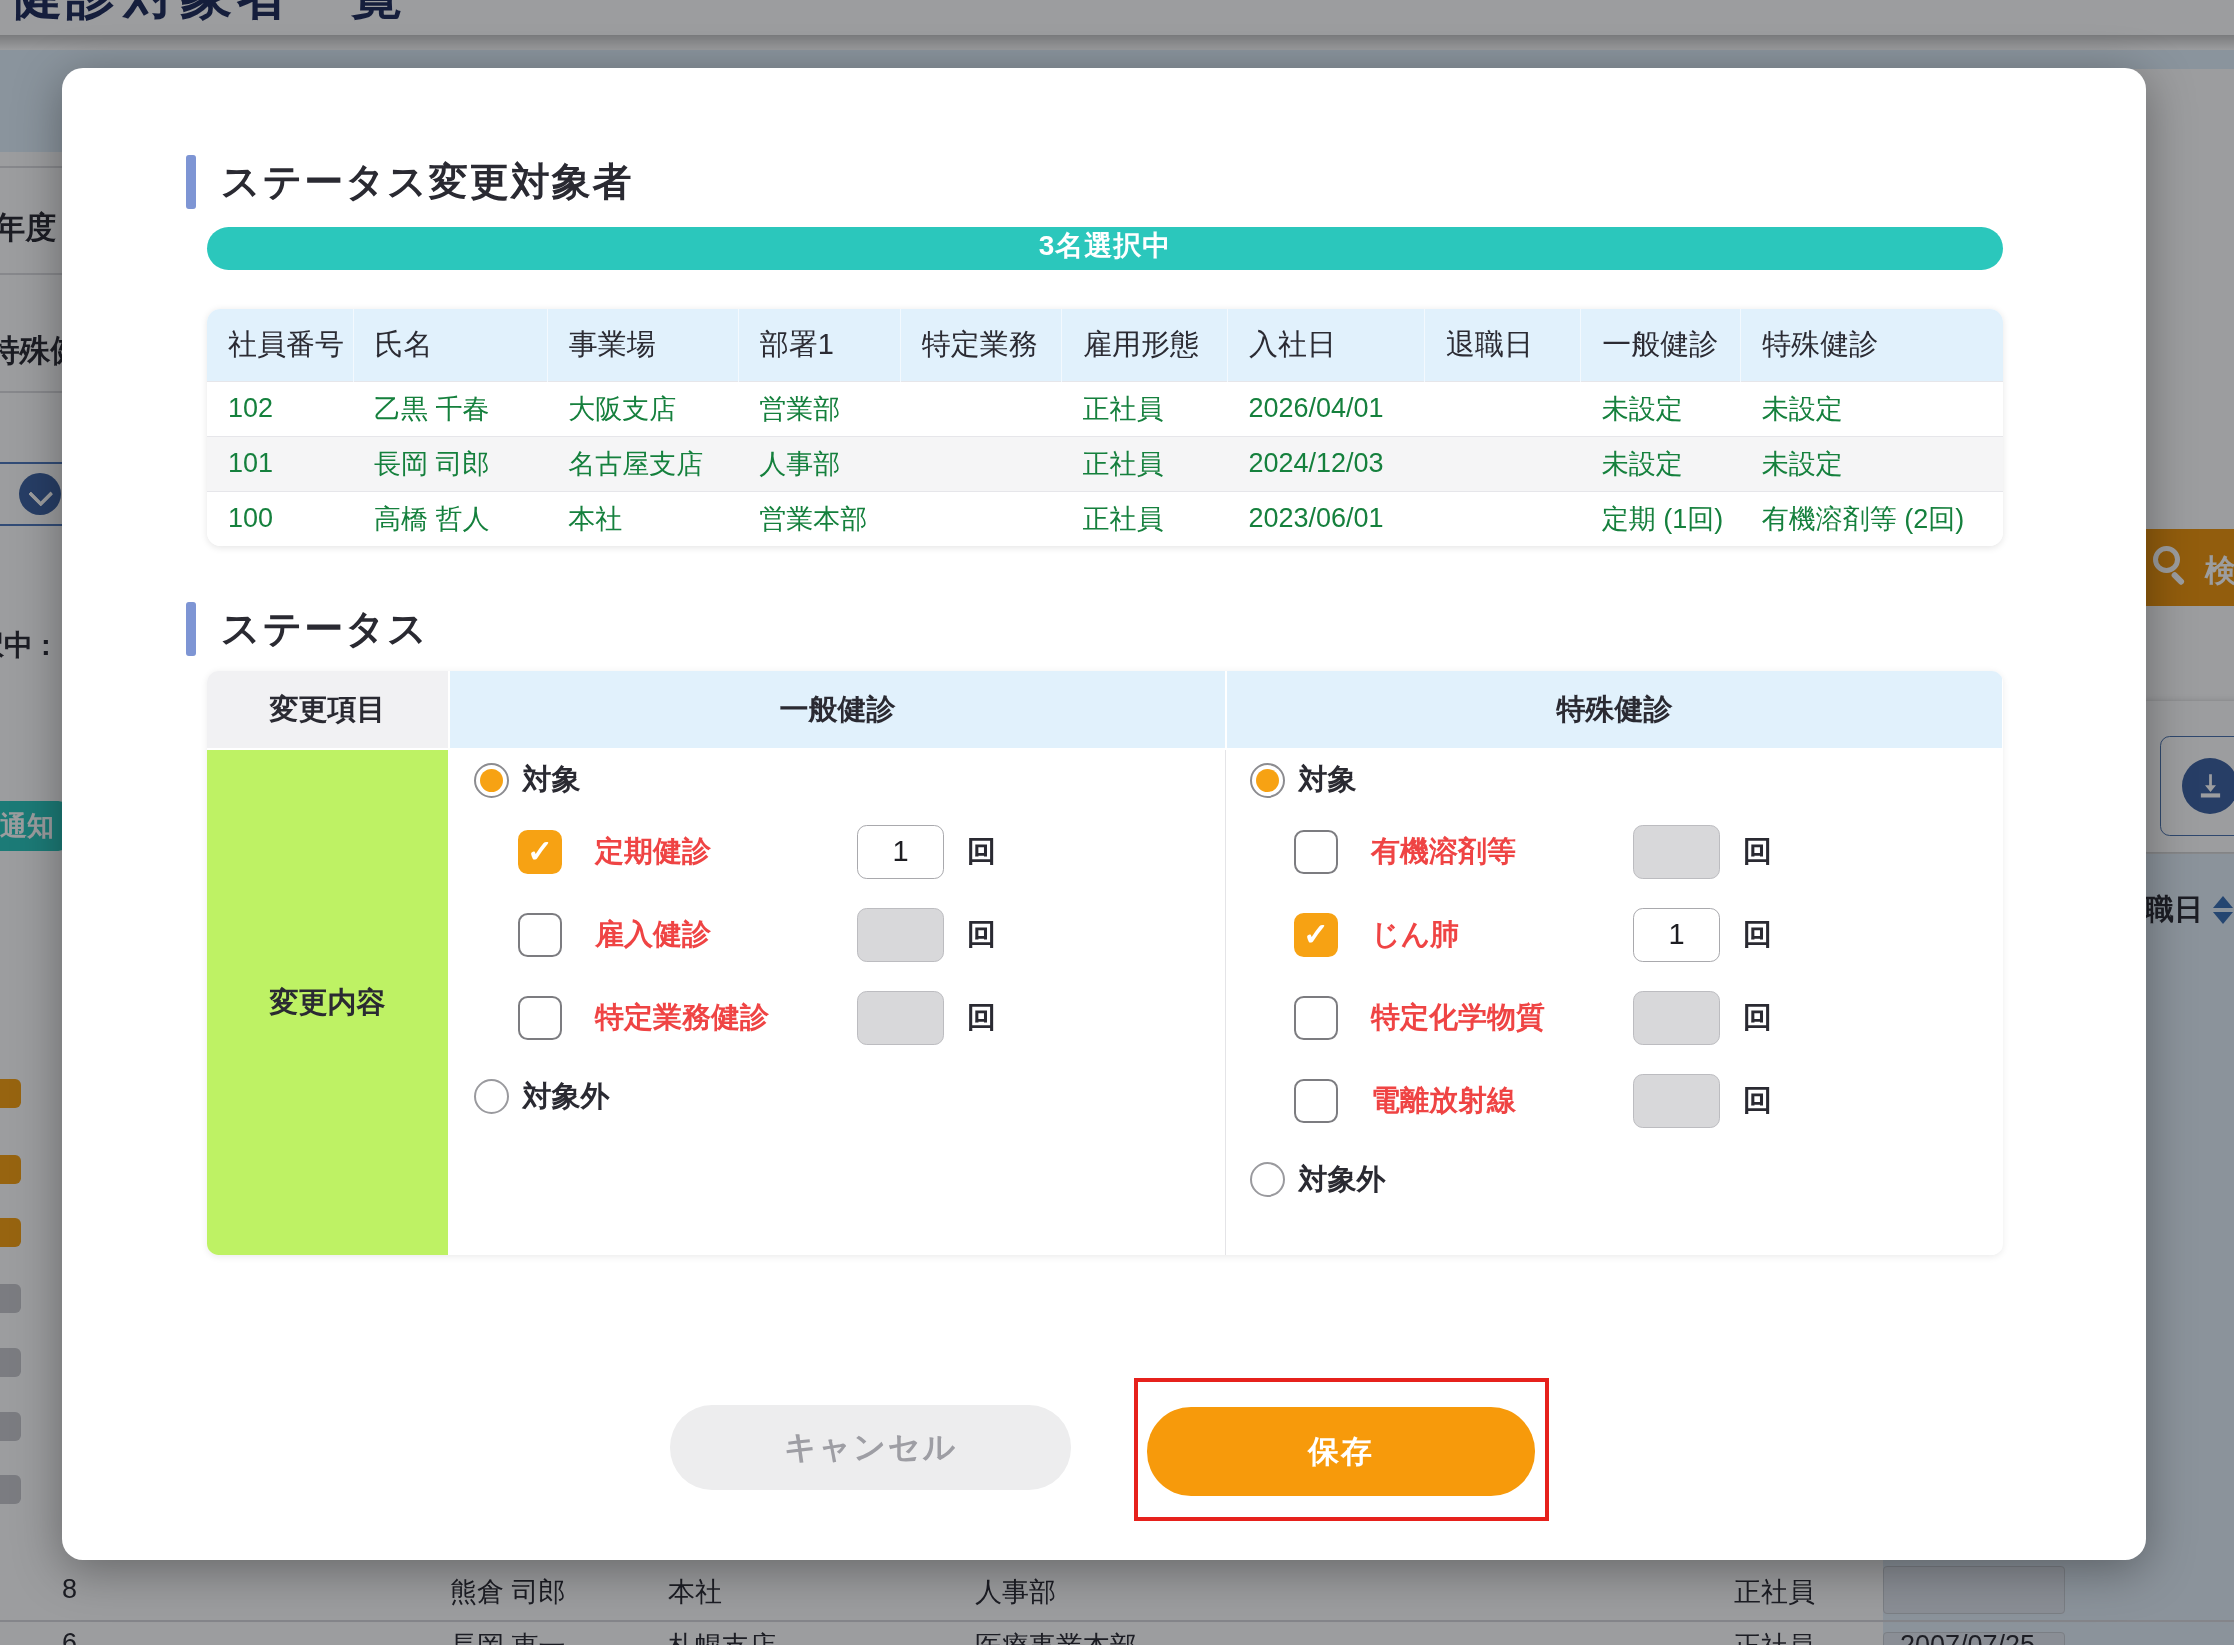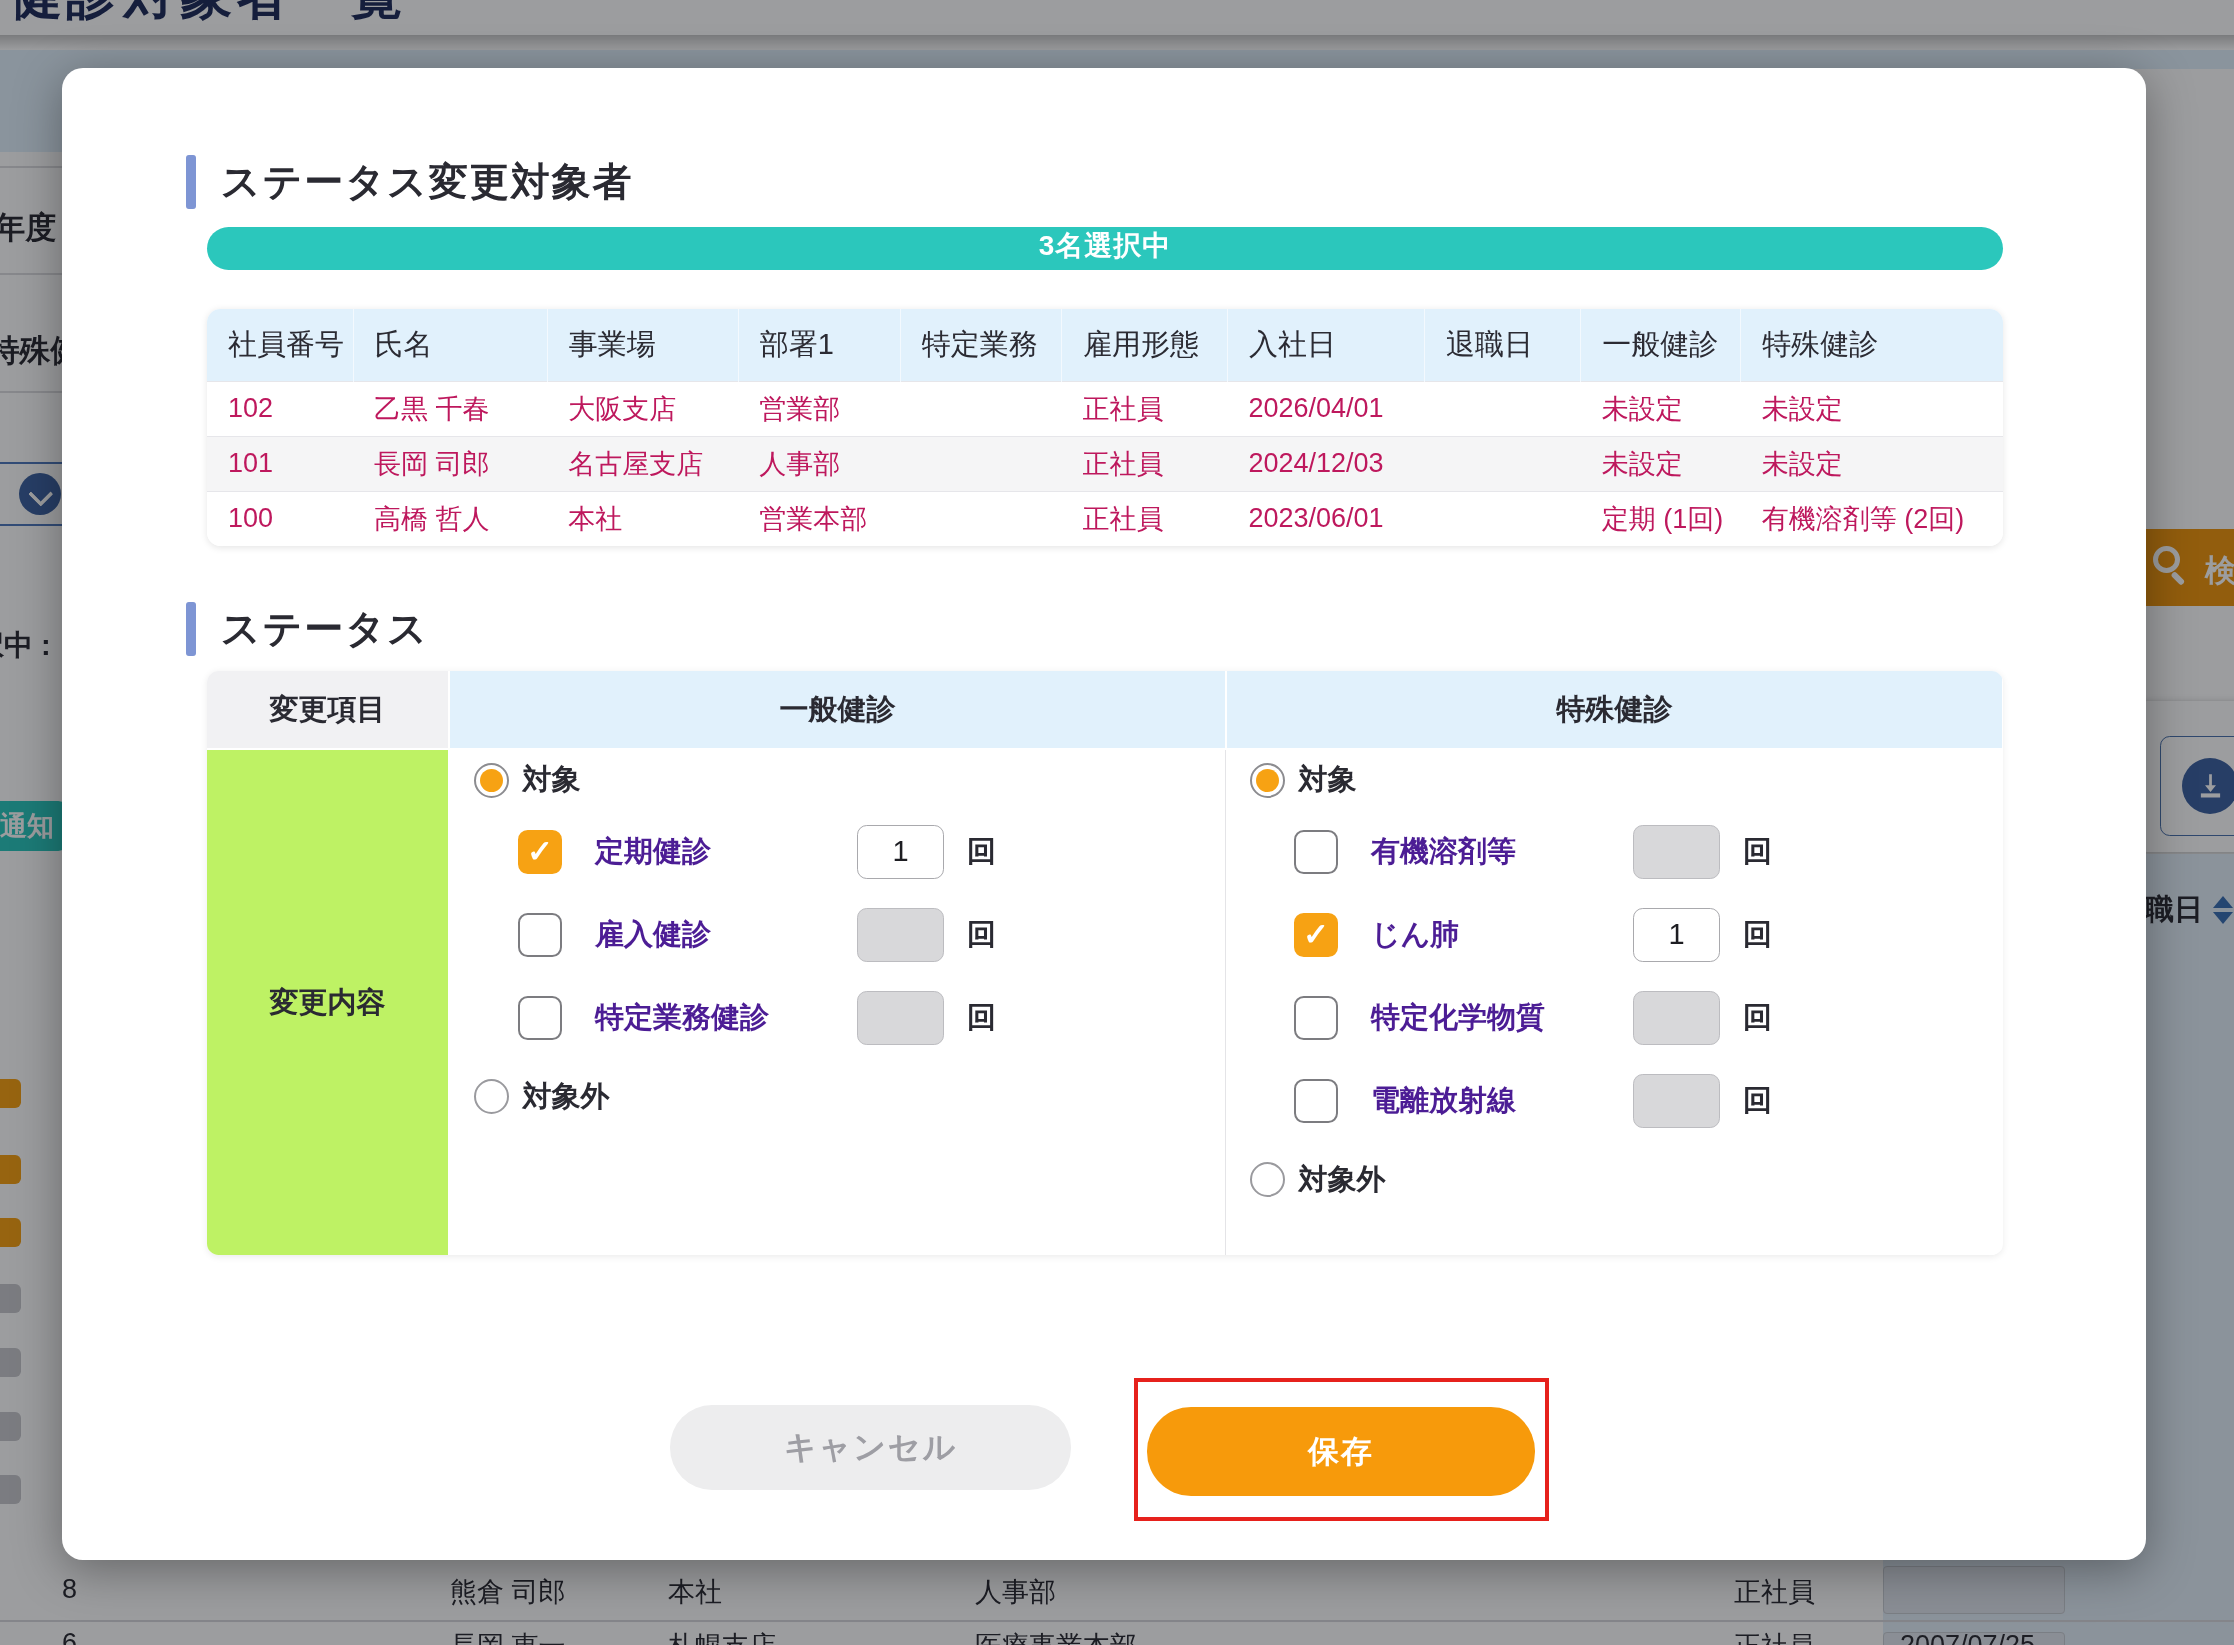--- a/index.html
+++ b/index.html
@@ -46,42 +46,42 @@
   .sec-title .accent { width:9.7px; height:54px; background:#7e95d4; border-radius:2.9px; }
   .sec-title h2 { margin-left:25px; font-size:39px; font-weight:700; color:#2a2a32; letter-spacing:1.9px; }
   .t1 { top:87px; } .t2 { top:534px; }
 
   .pill { position:absolute; left:145px; top:159px; width:1796px; height:43px; border-radius:25px; background:#2bc7bc; color:#fff; display:flex; align-items:flex-start; justify-content:center; font-size:28px; font-weight:700; letter-spacing:1px; }
 
   .members-wrap { position:absolute; left:145px; top:241px; width:1796px; border-radius:13.5px; overflow:hidden; box-shadow:0 1.9px 7.7px rgba(0,0,0,.10); }
   table.members { width:1796px; border-collapse:collapse; table-layout:fixed; }
   table.members th { background:#e1f1fc; height:72px; text-align:left; padding-left:21px; font-size:29px; font-weight:400; color:#2b2b33; border-left:1.9px solid #f3f9fe; }
   table.members th:first-child { border-left:none; }
-  table.members td { height:55px; padding-left:21px; font-size:27px; color:#be185d; border-top:1px solid #e6e6ea; background:#fff; white-space:nowrap; overflow:hidden; }
+  table.members td { height:55px; padding-left:21px; font-size:27px; color:#15803d; border-top:1px solid #e6e6ea; background:#fff; white-space:nowrap; overflow:hidden; }
   table.members tr.alt td { background:#f5f5f6; }
   td.red { color:#e63c30; }
 
   .status-wrap { position:absolute; left:145px; top:603px; width:1796px; height:584px; border-radius:11.6px; overflow:hidden; box-shadow:0 1.9px 7.7px rgba(0,0,0,.08); }
   .st-header { display:flex; height:77px; }
   .st-h1 { width:241px; background:#f1f1f3; display:flex; align-items:center; justify-content:center; font-size:29px; font-weight:700; color:#2a2a32; }
   .st-h2, .st-h3 { width:777px; background:#e1f1fc; display:flex; align-items:center; justify-content:center; font-size:29px; font-weight:700; color:#2a2a32; border-left:2.9px solid #fff; }
   .st-body { display:flex; height:507px; border-top:2.9px solid #fff; }
   .st-c1 { width:241px; background:#bef264; display:flex; align-items:center; justify-content:center; font-size:29px; font-weight:700; color:#2a2a32; }
   .st-c2, .st-c3 { width:777px; background:#fff; border-left:2.9px solid #fff; position:relative; }
   .st-c3 { border-left:1.9px solid #e4e4e7; }
 
   .target-row { height:60px; display:flex; align-items:center; padding-left:24px; }
   .target-row .rlabel { margin-left:13.5px; font-size:29px; font-weight:600; color:#2a2a32; }
   .radio { width:35px; height:35px; border:2.9px solid #9a9a9e; border-radius:50%; background:#fff; display:flex; align-items:center; justify-content:center; flex:0 0 auto; cursor:pointer; }
   .radio.sel { border-color:#8c8c90; }
   .radio.sel::after { content:''; width:23px; height:23px; border-radius:50%; background:#f7a213; }
   .item-row { height:83px; display:flex; align-items:center; padding-left:68px; }
   .cbx { width:44px; height:44px; border-radius:9.7px; border:2.9px solid #7c7c80; background:#fff; display:flex; align-items:center; justify-content:center; flex:0 0 auto; cursor:pointer; }
   .cbx.on { background:#f7a213; border-color:#f7a213; color:#fff; font-size:31px; font-weight:700; }
-  .ilabel { margin-left:33px; width:262px; font-size:29px; font-weight:600; color:#4c1d95; }
+  .ilabel { margin-left:33px; width:262px; font-size:29px; font-weight:600; color:#ef4444; }
   input.cnt { width:87px; height:54px; border:1.9px solid #a9a9ad; border-radius:9.7px; background:#fff; font-size:29px; text-align:center; color:#1d1d22; font-family:"Liberation Sans", sans-serif; }
   input.cnt:disabled { background:#d8d8da; border-color:#bcbcc0; }
   .unit { margin-left:23px; font-size:29px; font-weight:700; color:#2a2a32; }
   .mt8 { margin-top:7.7px; }
 
   .btn-cancel { position:absolute; left:608px; top:1337px; width:401px; height:85px; border-radius:42px; background:#ededee; border:none; color:#9e9ea4; font-size:32px; font-weight:600; letter-spacing:1.9px; cursor:pointer; font-family:"Liberation Sans", sans-serif; }
   .btn-save { position:absolute; left:1085px; top:1339px; width:388px; height:89px; border-radius:44px; background:#f79a0b; border:none; color:#fff; font-size:31px; font-weight:700; letter-spacing:1.9px; cursor:pointer; font-family:"Liberation Sans", sans-serif; }
   .red-box { position:absolute; left:1072px; top:1310px; width:415px; height:143px; border:4.8px solid #e6211c; pointer-events:none; }
 </style>
 </head>

